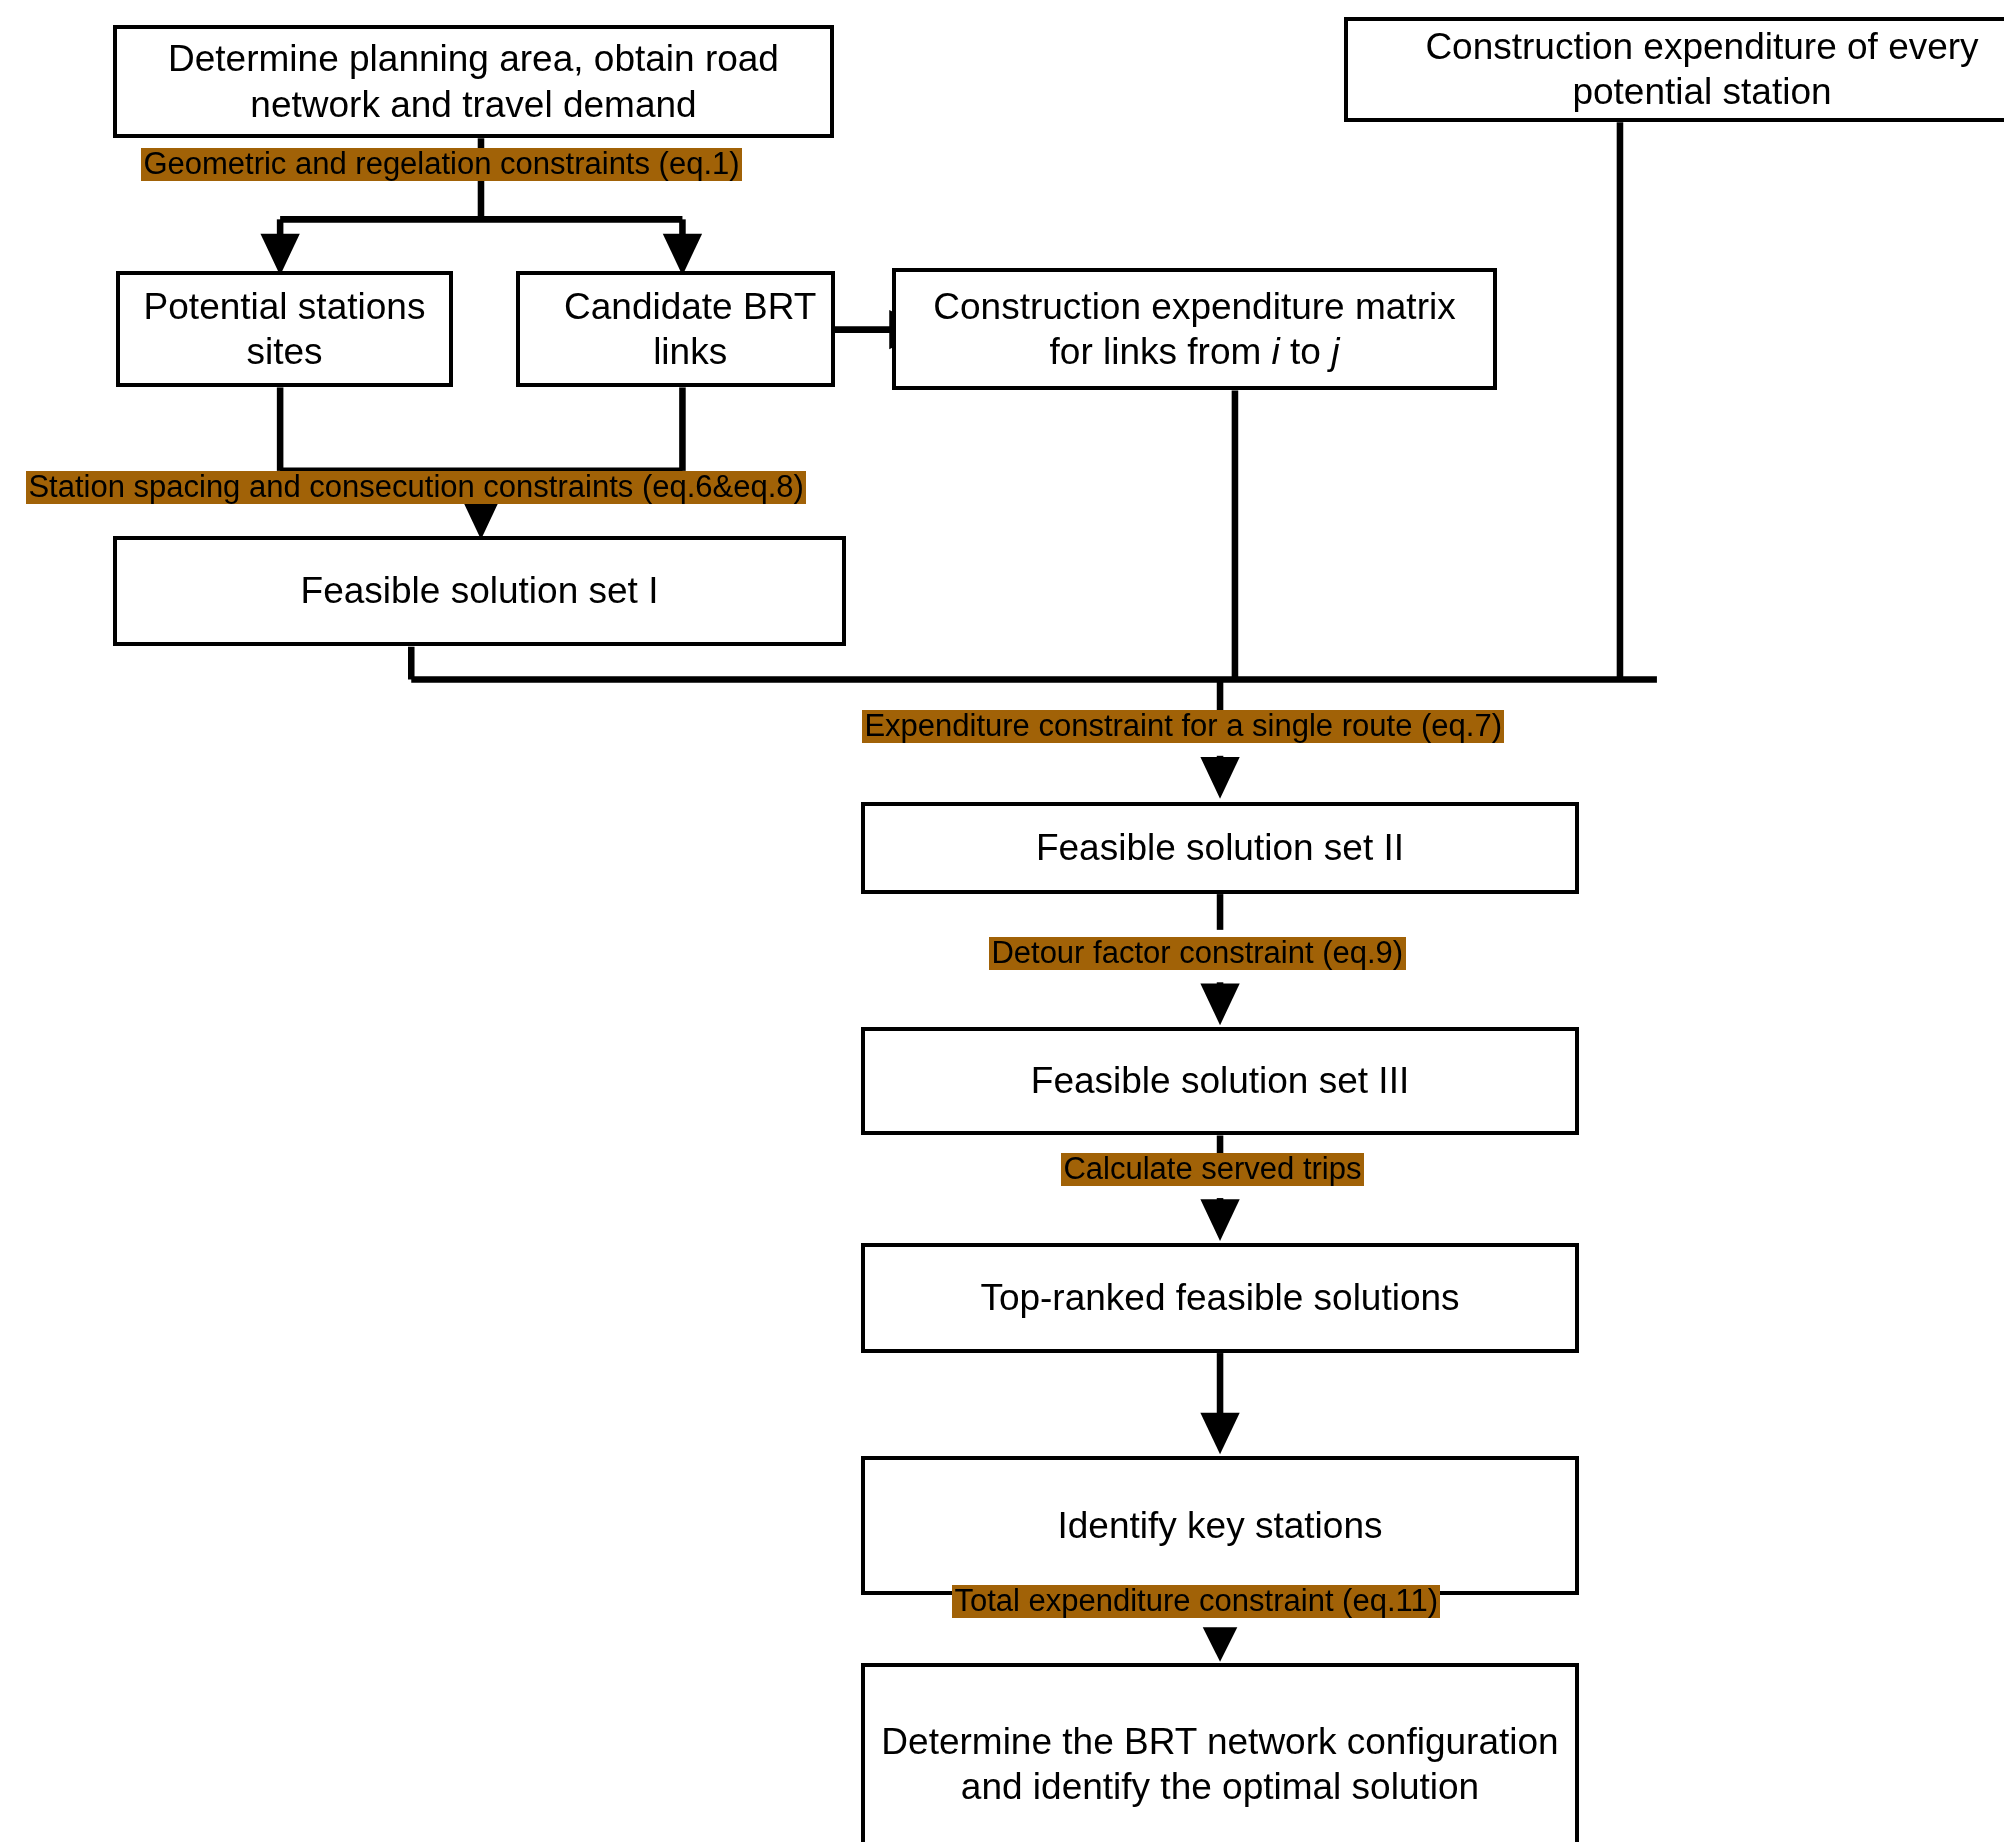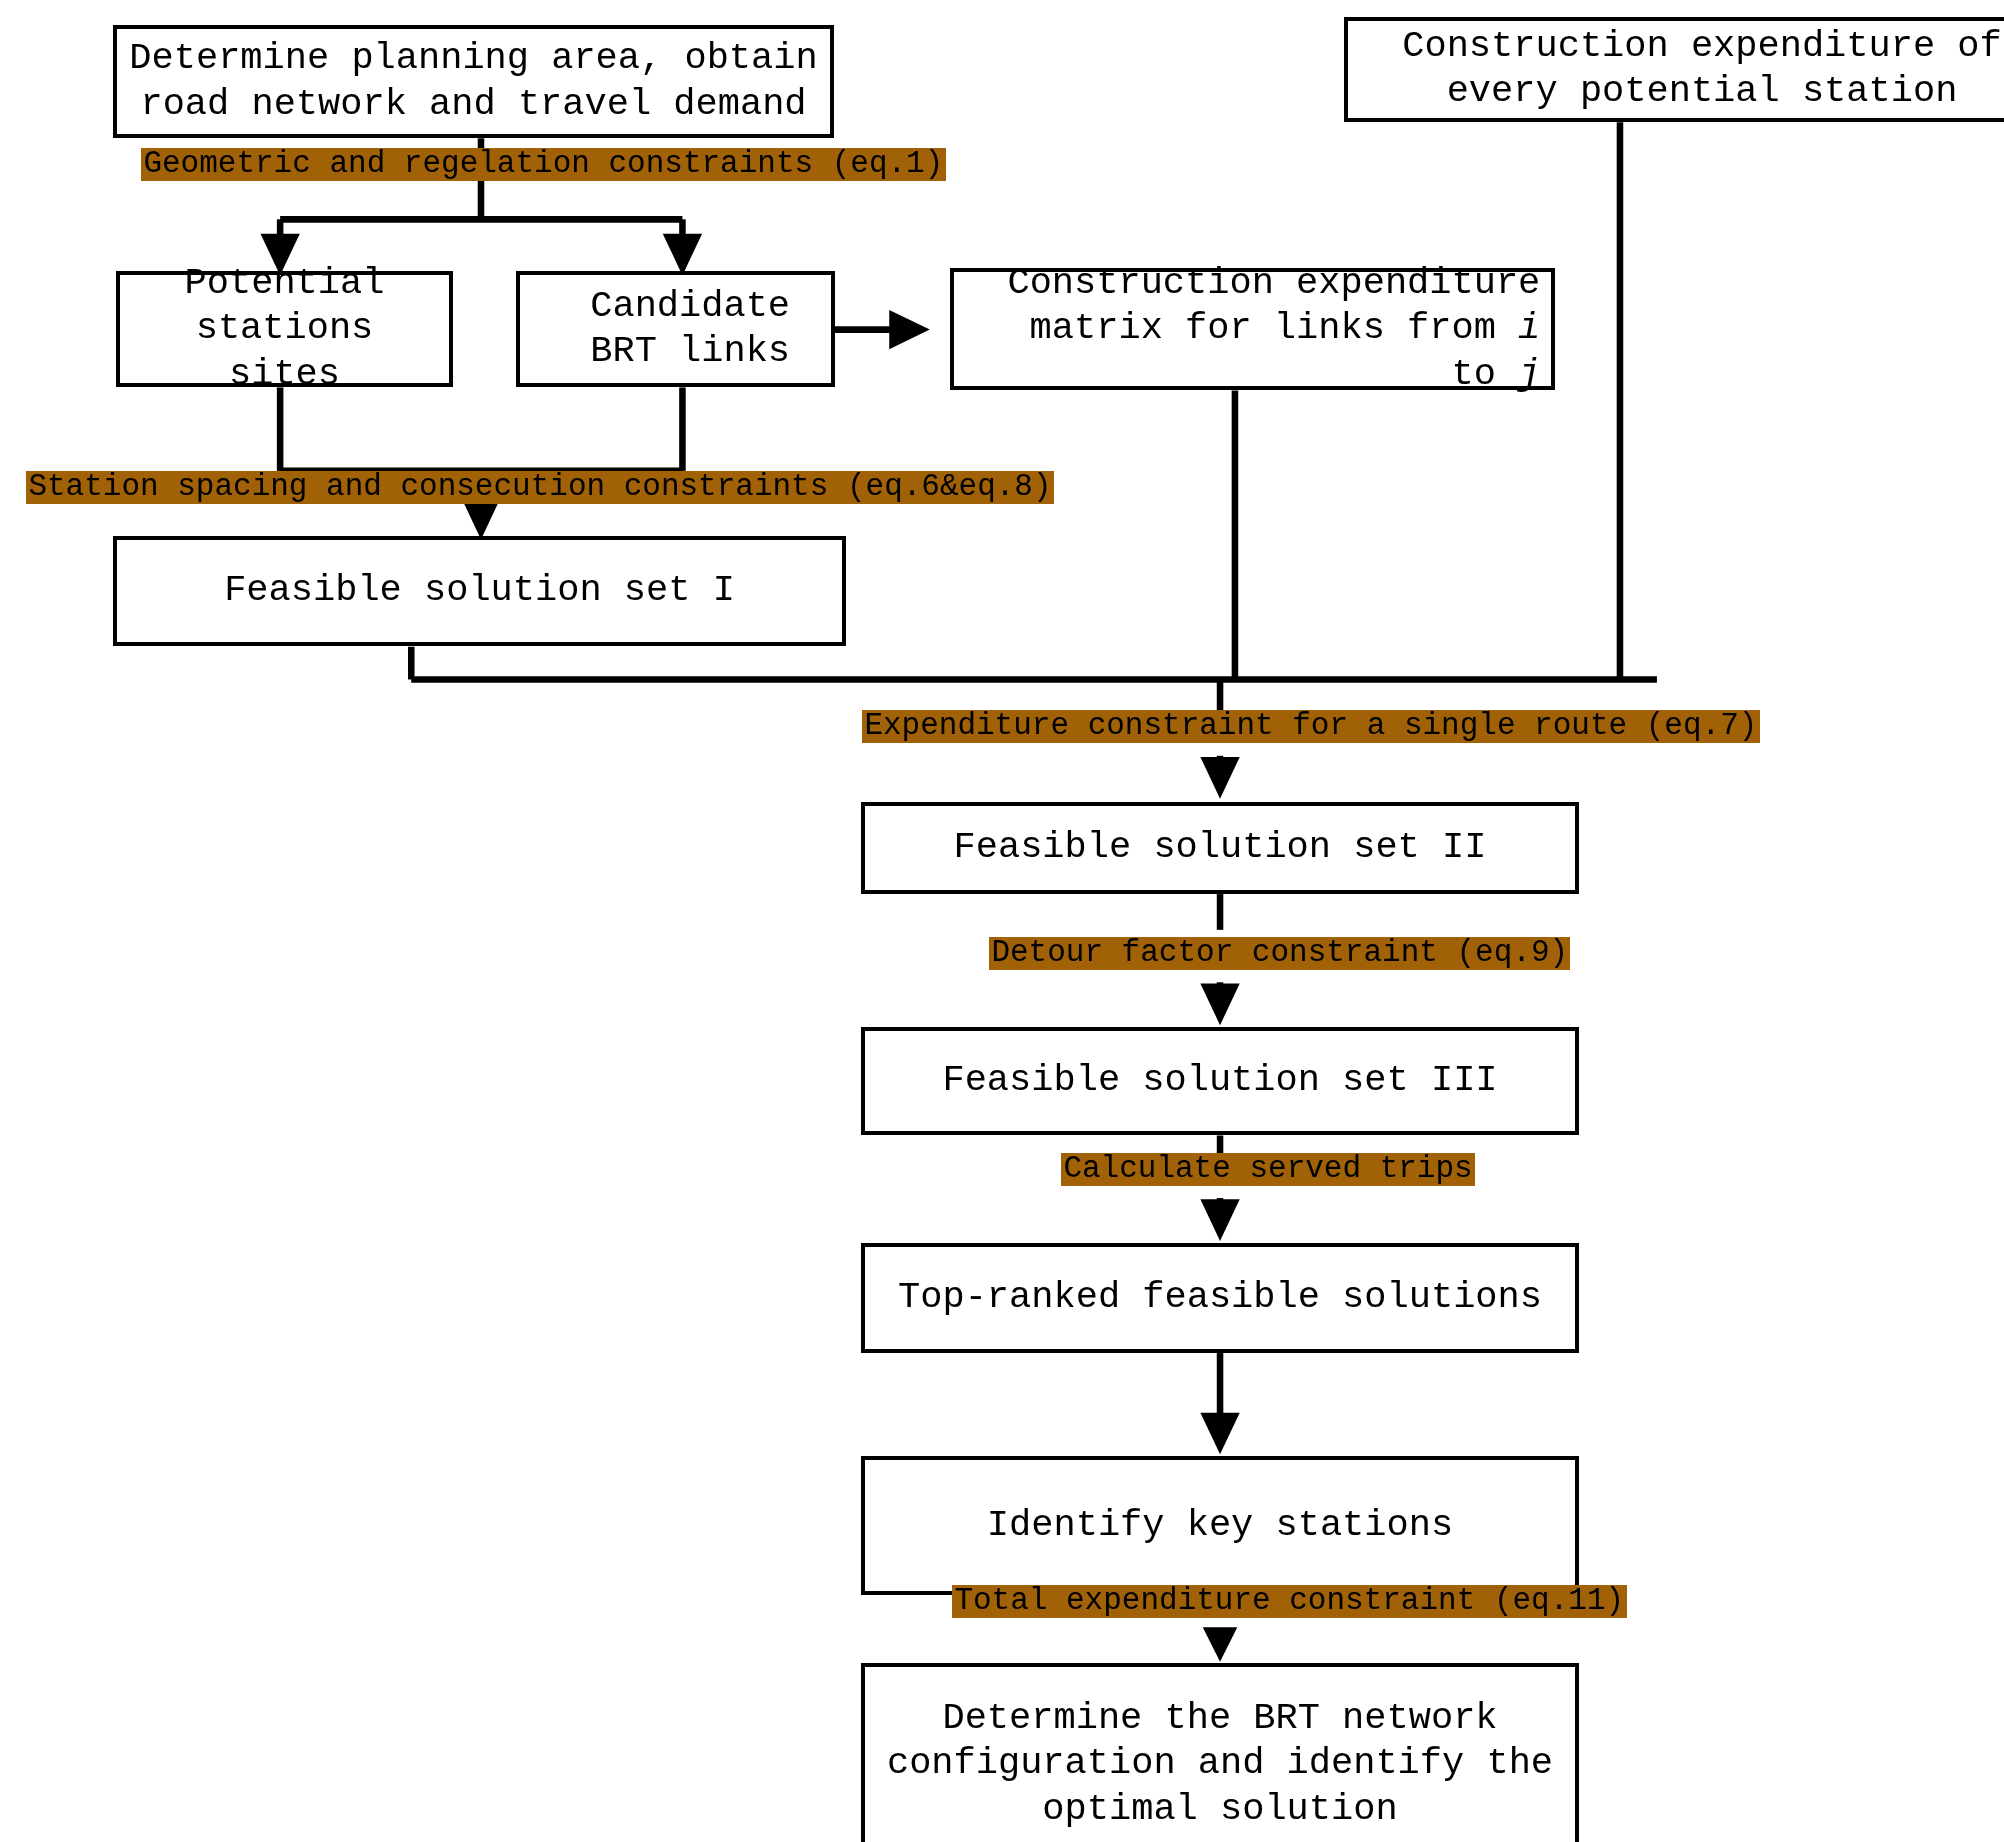--- a/index.html
+++ b/index.html
@@ -1,21 +1,21 @@
 <!DOCTYPE html>
 <html style="font-size:9.5px"><head>
 <meta charset="utf-8">
 <style>
   html,body{margin:0;padding:0;background:#ffffff;}
   #stage{
     position:relative;
     width:2005px;
     height:1843px;
     background:#ffffff;
-    font-family:Liberation Mono, monospace;
+    font-family:Liberation Sans, sans-serif;
     color:#000000;
     overflow:hidden;
   }
   .node{
     position:absolute;
     box-sizing:border-box;
     border:4.2px solid #000000;
     background:#ffffff;
     display:flex;
     align-items:center;
@@ -116,21 +116,21 @@
   </div>
 
   <div class="node" style="left:116px; top:271px; width:337px; height:116px;">
     <span>Potential stations sites</span>
   </div>
 
   <div class="node" style="left:516px; top:271px; width:319px; height:116px;padding-left:40px;">
     <span>Candidate BRT links</span>
   </div>
 
-  <div class="node" style="left:950px; top:268px; width:605px; height:122px;text-align:right;">
+  <div class="node" style="left:892px; top:268px; width:605px; height:122px;">
     <span><span>Construction expenditure matrix for links from </span><span class="ital">i</span><span> to </span><span class="ital">j</span></span>
   </div>
 
   <div class="node" style="left:113px; top:536px; width:733px; height:110px;">
     <span>Feasible solution set I</span>
   </div>
 
   <div class="node" style="left:861px; top:802px; width:718px; height:92px;">
     <span>Feasible solution set II</span>
   </div>

